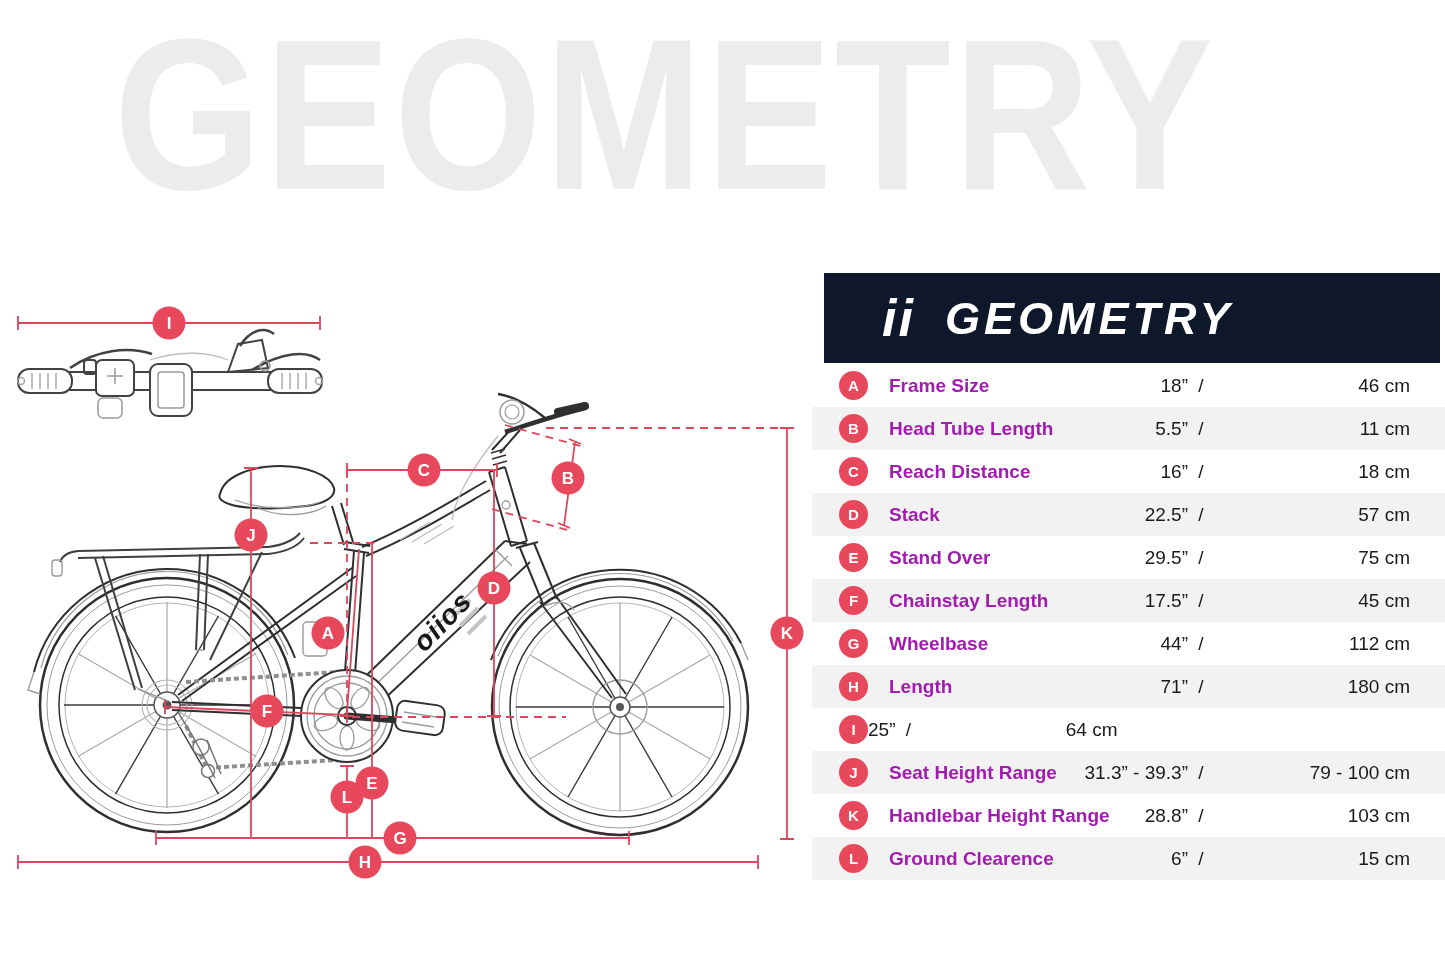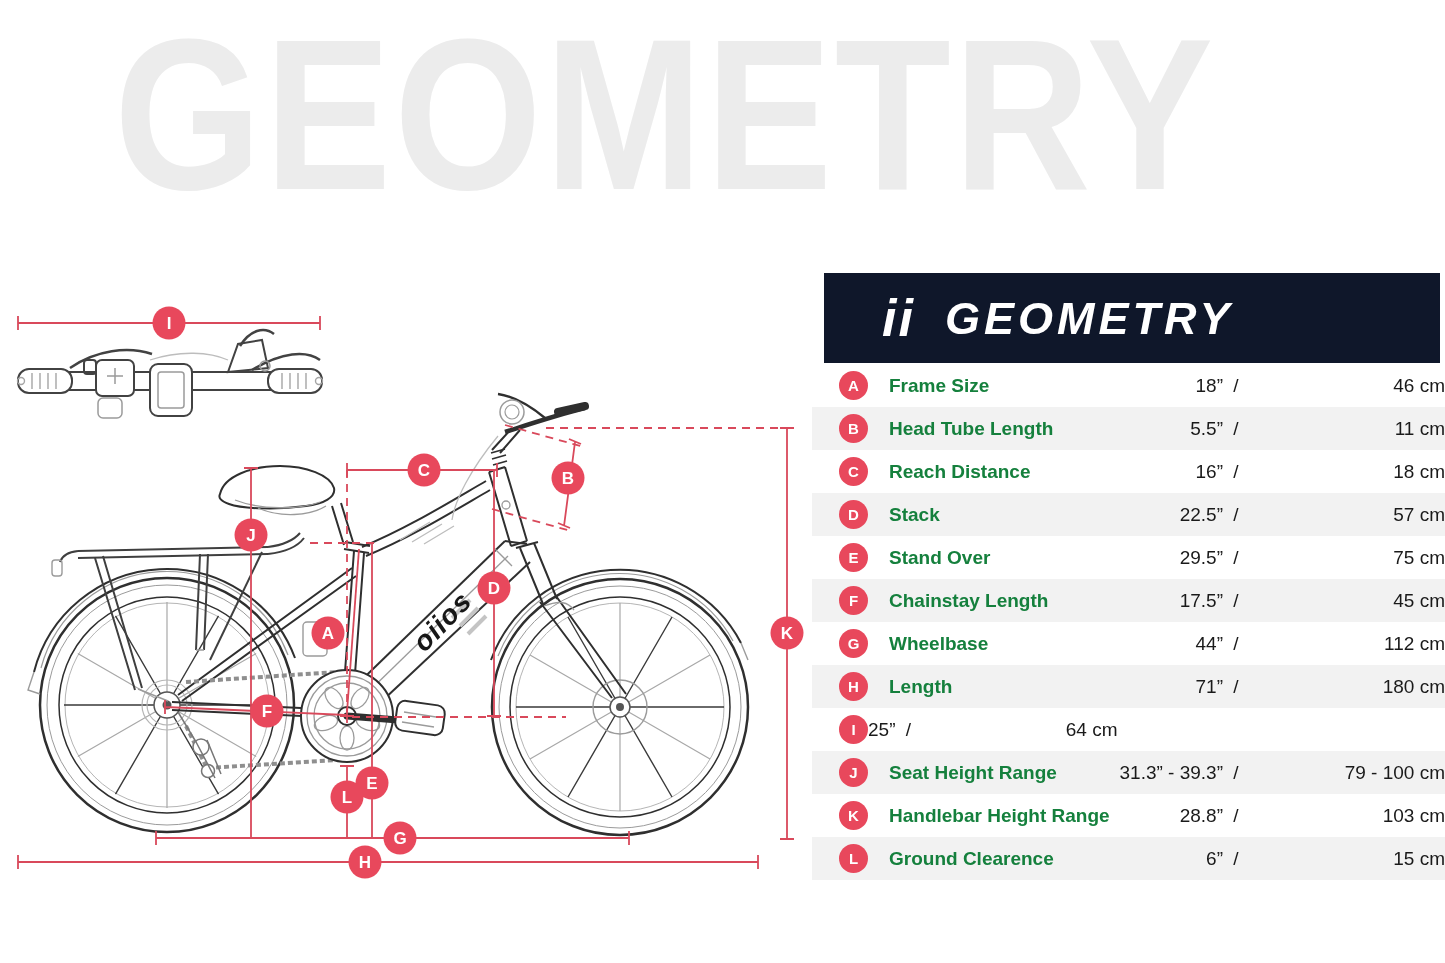--- a/index.html
+++ b/index.html
@@ -17,24 +17,24 @@
   .spec-header .logo{color:#fff;font-weight:bold;font-style:italic;font-size:52px;
                      margin-left:58px;letter-spacing:2px;line-height:1;}
   .spec-header .title{color:#fff;font-weight:bold;font-style:italic;font-size:45px;
                       margin-left:30px;letter-spacing:4px;line-height:1;}
   .spec-rows{position:absolute;left:812px;top:364px;width:633px;z-index:2;}
   .spec-row{height:43px;display:flex;align-items:center;background:#fff;}
   .spec-row.alt{background:#f2f2f2;}
   .badge{width:29px;height:29px;border-radius:50%;background:#e8485c;color:#fff;
          font-size:15px;font-weight:bold;display:flex;align-items:center;justify-content:center;
          margin-left:27px;flex:none;}
-  .lbl{margin-left:21px;font-size:19px;font-weight:bold;color:#15803d;flex:1;white-space:nowrap;}
+  .lbl{margin-left:21px;font-size:19px;font-weight:bold;color:#a21caf;flex:1;white-space:nowrap;}
   .inch{font-size:19px;color:#1a1a1a;text-align:right;white-space:nowrap;}
   .sep{width:26px;text-align:center;font-size:19px;color:#1a1a1a;flex:none;}
-  .cmv{width:196px;text-align:right;font-size:19px;color:#1a1a1a;flex:none;white-space:nowrap;}
+  .cmv{width:196px;text-align:right;font-size:19px;color:#1a1a1a;flex:none;padding-right:35px;white-space:nowrap;}
   text.badge-letter{fill:#fff;font-family:"Liberation Sans",sans-serif;font-size:17px;font-weight:bold;}
   text.brand{font-family:"Liberation Sans",sans-serif;font-size:28px;font-weight:bold;
              font-style:italic;letter-spacing:1px;fill:#161616;}
 </style>
 </head>
 <body>
 
 <div class="canvas">
 
   <div class="watermark">GEOMETRY</div>

